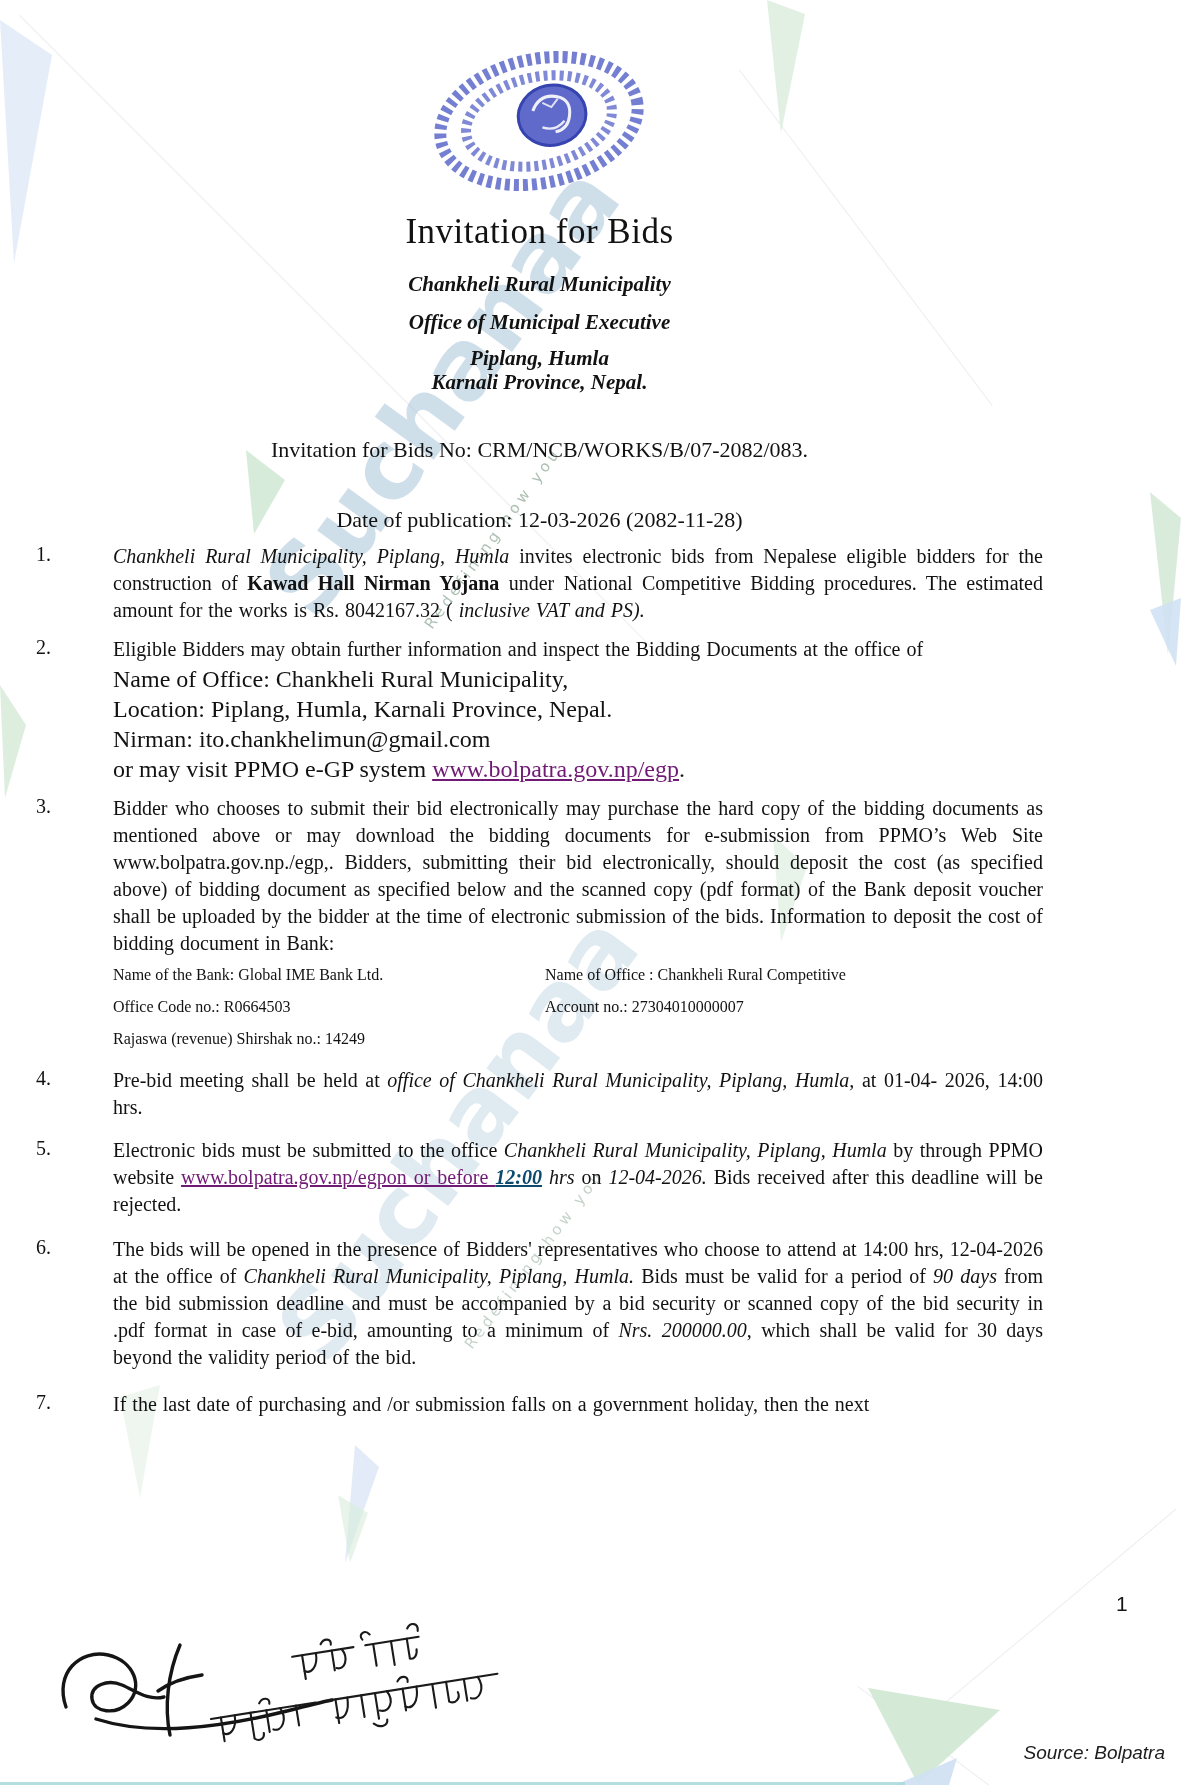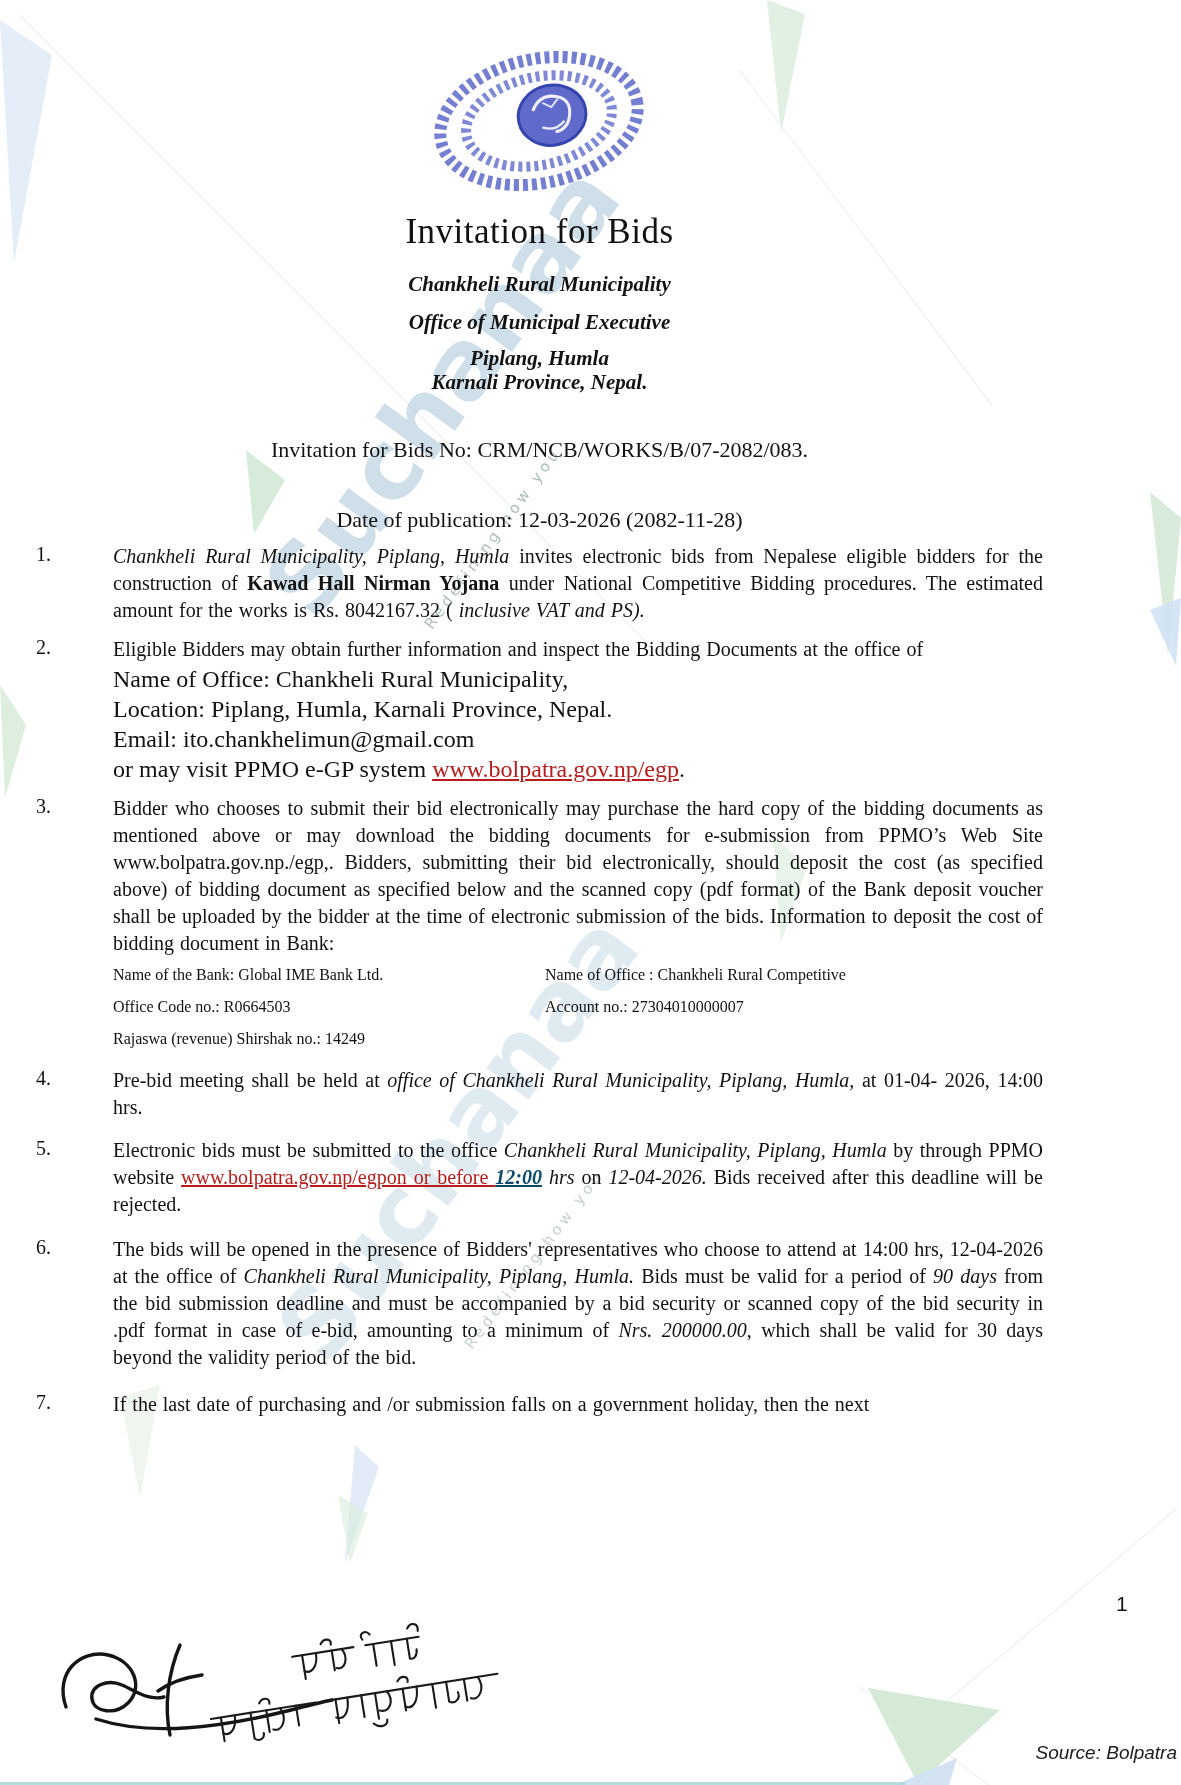--- a/index.html
+++ b/index.html
@@ -35,28 +35,28 @@
   .item-body{flex:1;min-width:0;}
   .para{margin:0;font-size:20px;line-height:27px;text-align:justify;word-spacing:1px;}
   .subline{margin:3px 0 0 0;font-size:24px;line-height:27px;}
   .bank-row{display:flex;font-size:16px;line-height:29px;margin-top:3px;}
   .bank-left{width:432px;flex:0 0 432px;}
   .mb12{margin-bottom:12px;}  .mb14{margin-bottom:14px;}
   .mb16{margin-bottom:16px;}  .mb18{margin-bottom:18px;}  .mb20{margin-bottom:20px;}
   
   .b{font-weight:bold;}
   .bi{font-weight:normal;font-style:italic;}
-  .link{color:#b91c1c;text-decoration:underline;}
+  .link{color:#701a75;text-decoration:underline;}
   .link-bi{color:#0c4a6e;text-decoration:underline;font-weight:bold;font-style:italic;}
   .u{}
   
   .pageno{position:absolute;left:1116px;top:1592px;z-index:2;
           font-family:"Liberation Sans",sans-serif;font-size:21px;color:#161616;}
   .sig{position:absolute;left:52px;top:1615px;z-index:2;}
-  .source{position:absolute;right:4px;top:1742px;z-index:2;font-family:"Liberation Sans",sans-serif;
+  .source{position:absolute;right:16px;top:1742px;z-index:2;font-family:"Liberation Sans",sans-serif;
           font-style:italic;font-size:19px;color:#1d1d1d;margin-left:47px;}
 </style>
 </head>
 <body>
 
 <div class="page">
 
   <div class="wm-layer">
     <div class="hairline" style="left:20px;top:15px;width:900px;transform:rotate(45deg);"></div>
     <div class="hairline" style="left:740px;top:70px;width:420px;transform:rotate(53deg);"></div>
@@ -138,21 +138,21 @@
             <p class="para"><span class="bi">Chankheli Rural Municipality, Piplang, Humla</span><span> invites electronic bids from Nepalese eligible bidders for the construction of </span><span class="b">Kawad Hall Nirman Yojana</span><span> under National Competitive Bidding procedures. The estimated amount for the works is Rs. 8042167.32 ( </span><span class="bi">inclusive VAT and PS).</span></p>
           </div>
       </div>
 
       <div class="item mb12">
         <div class="item-num">2.</div>
         <div class="item-body">
           <p class="para"><span>Eligible Bidders may obtain further information and inspect the Bidding Documents at the office of</span></p>
           <p class="subline"><span>Name of Office: Chankheli Rural Municipality,</span></p>
           <p class="subline"><span>Location:  Piplang, Humla, Karnali Province, Nepal.</span></p>
-          <p class="subline"><span>Email: ito.chankhelimun@gmail.com</span></p>
+          <p class="subline"><span>Nirman: ito.chankhelimun@gmail.com</span></p>
           <p class="subline"><span>or may visit PPMO e-GP system </span><span class="link">www.bolpatra.gov.np/egp</span><span>.</span></p>
         </div>
       </div>
 
       <div class="item mb14">
         <div class="item-num">3.</div>
         <div class="item-body">
           <p class="para"><span>Bidder who chooses to submit their bid electronically may purchase the hard copy of the bidding documents as mentioned above or may download the bidding documents for e-submission from PPMO’s Web Site </span><span class="u">www.bolpatra.gov.np./egp,</span><span>. Bidders, submitting their bid electronically, should deposit the cost (as specified above) of bidding document as specified below and the scanned copy (pdf format) of the Bank deposit voucher shall be uploaded by the bidder at the time of electronic submission of the bids. Information to deposit the cost of bidding document in Bank:</span></p>
           <div class="bank-row">
             <span class="bank-left">Name of the Bank: Global IME Bank Ltd.</span>

